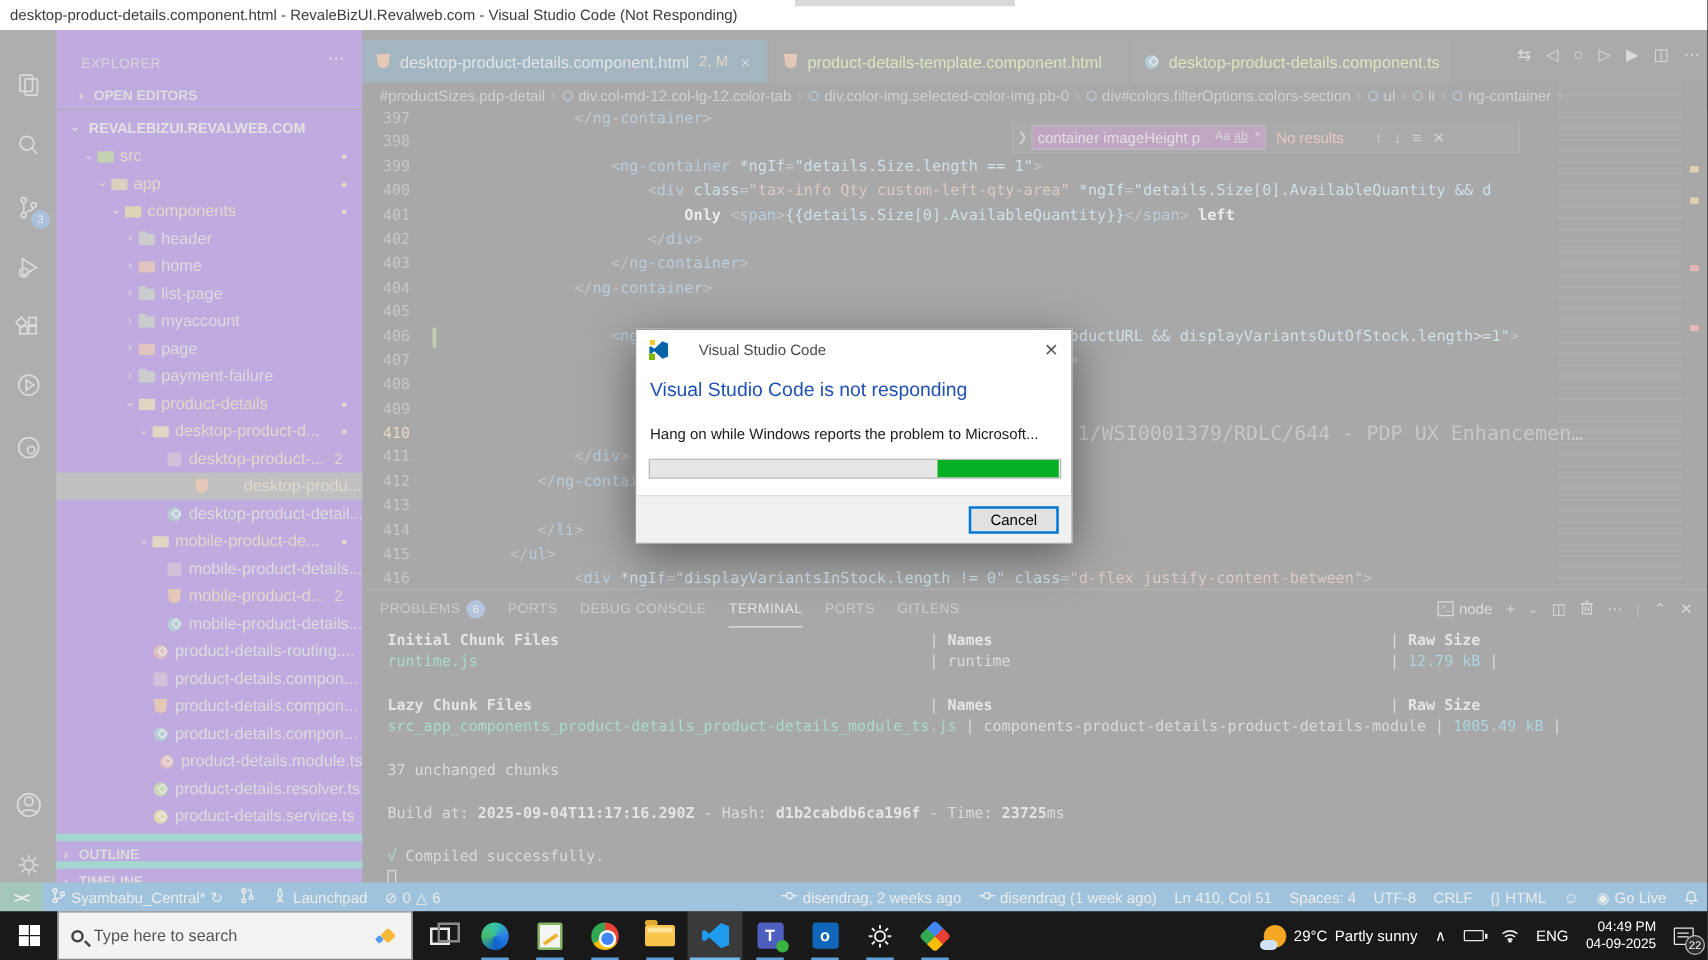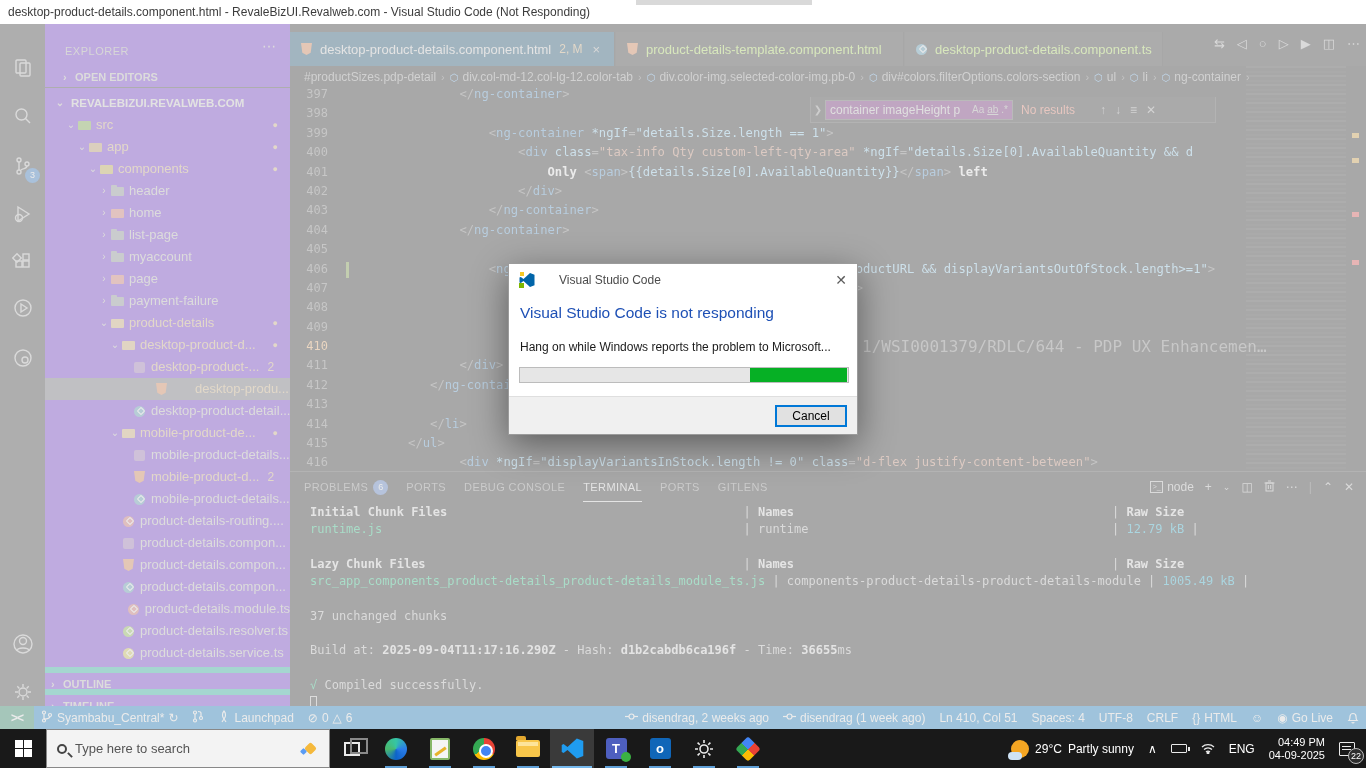--- a/index.html
+++ b/index.html
@@ -570,21 +570,21 @@
       </div>
       <div id="terminal">
           <div class="tline"><span class="tc-h">Initial Chunk Files</span><span class="tc-d">                                         </span><span class="tc-d">| </span><span class="tc-h">Names</span><span class="tc-d">                                            </span><span class="tc-d">| </span><span class="tc-h">Raw Size</span></div>
           <div class="tline"><span class="tc-g">runtime.js</span><span class="tc-d">                                                  </span><span class="tc-d">| runtime</span><span class="tc-d">                                          </span><span class="tc-d">| </span><span class="tc-c">12.79 kB</span><span class="tc-d"> |</span></div>
           <div class="tline"></div>
           <div class="tline"><span class="tc-h">Lazy Chunk Files</span><span class="tc-d">                                            </span><span class="tc-d">| </span><span class="tc-h">Names</span><span class="tc-d">                                            </span><span class="tc-d">| </span><span class="tc-h">Raw Size</span></div>
           <div class="tline"><span class="tc-g">src_app_components_product-details_product-details_module_ts.js</span><span class="tc-d"> | </span><span class="tc-d">components-product-details-product-details-module</span><span class="tc-d"> | </span><span class="tc-c">1005.49 kB</span><span class="tc-d"> |</span></div>
           <div class="tline"></div>
           <div class="tline"><span class="tc-d">37 unchanged chunks</span></div>
           <div class="tline"></div>
-          <div class="tline"><span class="tc-d">Build at: </span><span class="tc-h">2025-09-04T11:17:16.290Z</span><span class="tc-d"> - Hash: </span><span class="tc-h">d1b2cabdb6ca196f</span><span class="tc-d"> - Time: </span><span class="tc-h">36655</span><span class="tc-d">ms</span></div>
+          <div class="tline"><span class="tc-d">Build at: </span><span class="tc-h">2025-09-04T11:17:16.290Z</span><span class="tc-d"> - Hash: </span><span class="tc-h">d1b2cabdb6ca196f</span><span class="tc-d"> - Time: </span><span class="tc-h">23725</span><span class="tc-d">ms</span></div>
           <div class="tline"></div>
           <div class="tline"><span class="tc-g">√</span><span class="tc-d"> Compiled successfully.</span></div>
           <div class="tline"><span class="tc-cursor"></span></div>
         </div>
     </div>
 
     <div id="statusbar">
       <div class="sb-item" id="sb-remote">&gt;&lt;</div>
       <div class="sb-item">
         <span class="sb-ico"><svg width="12" height="13" viewBox="0 0 12 13">

